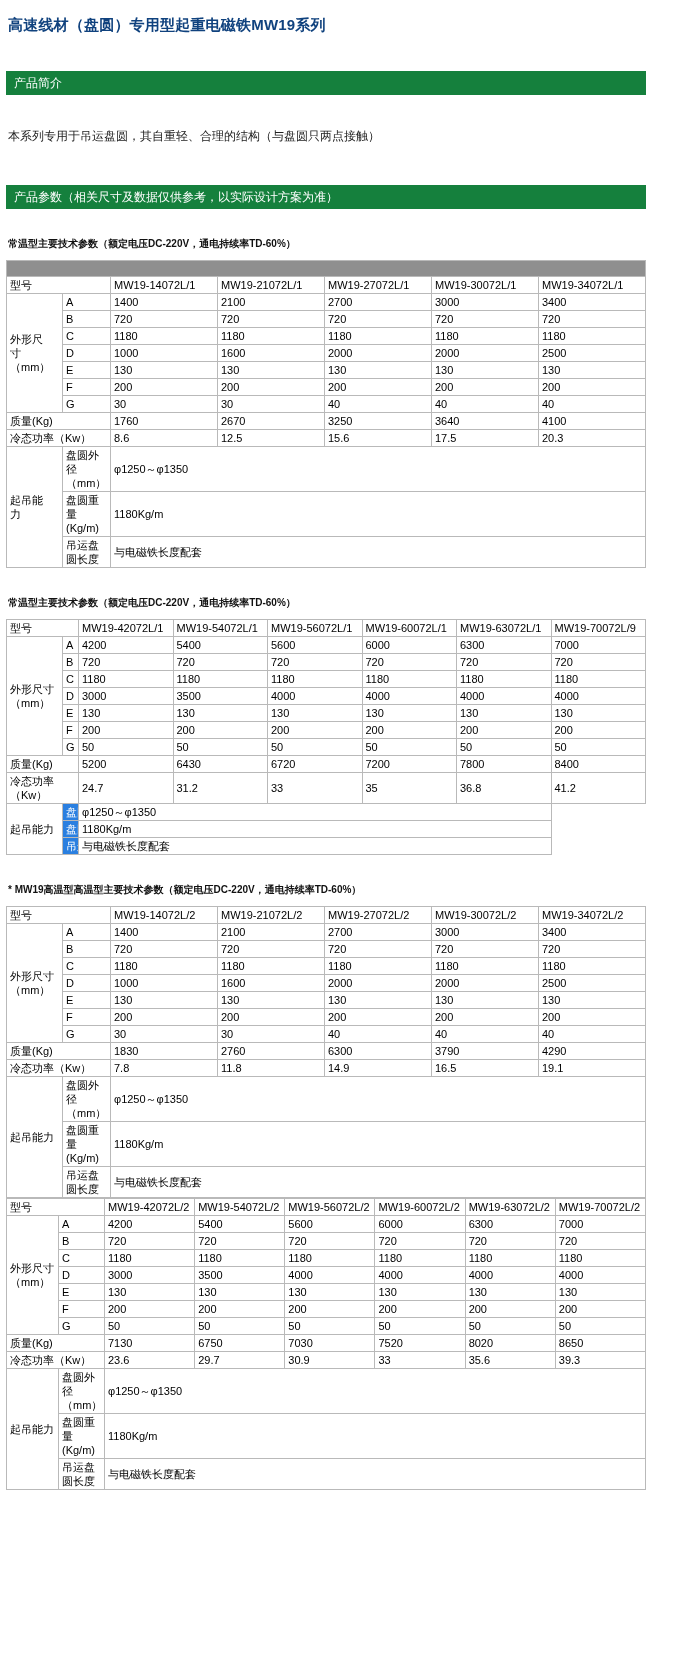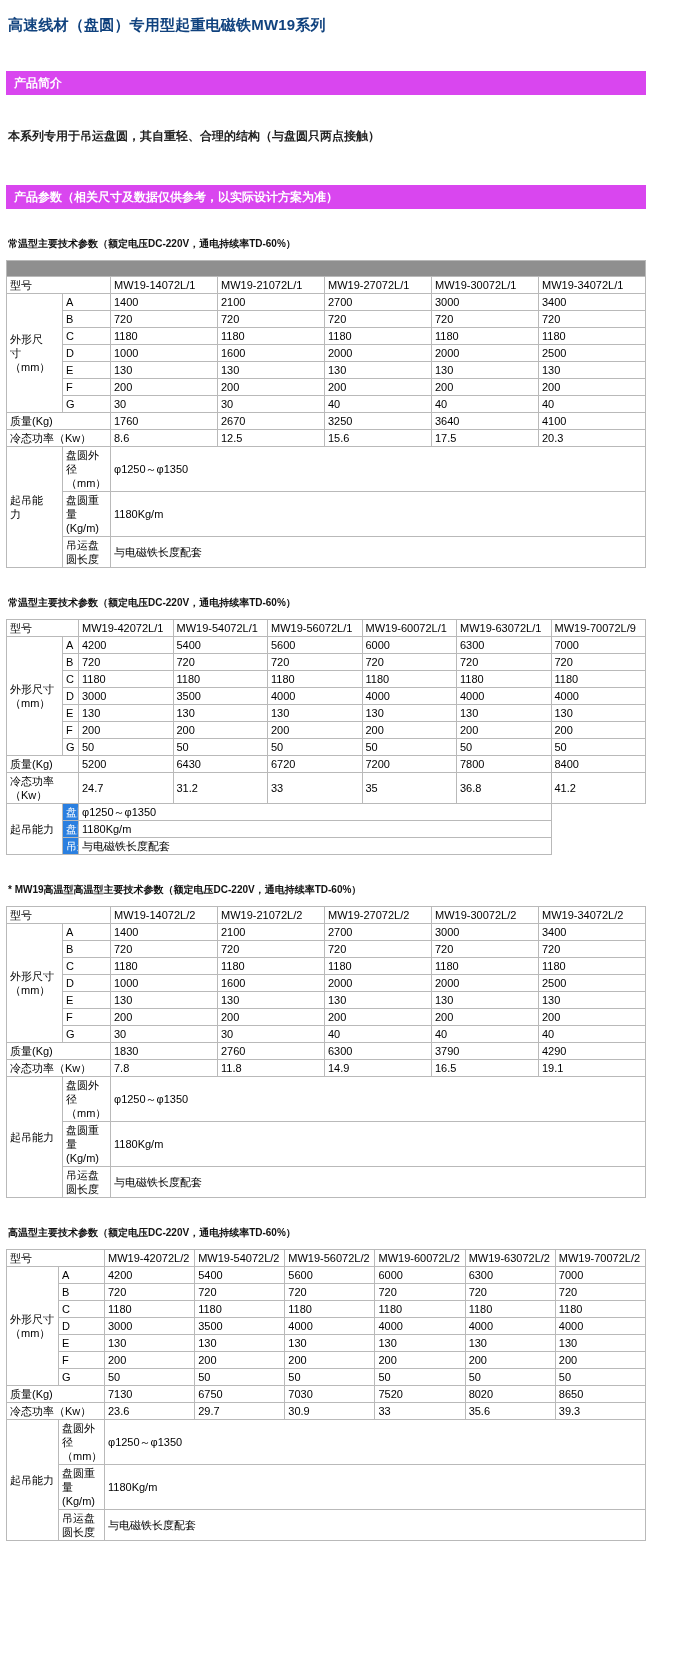--- a/index.html
+++ b/index.html
@@ -19,36 +19,35 @@
     padding: 0 6px;
   }
   .page-title {
     font-size: 15px;
     font-weight: bold;
     color: #10427e;
     margin: 16px 0 0 2px;
     letter-spacing: 0.2px;
   }
   .section-bar {
-    background: #d946ef;
+    background: #15803d;
     color: #ffffff;
     font-size: 12px;
-    font-weight: bold;
+    font-weight: normal;
     padding: 5px 8px;
     margin: 0 0 0 0;
     line-height: 14px;
   }
   .bar-wrap-1 { margin-top: 36px; }
   .bar-wrap-2 { margin-top: 40px; }
   .intro-text {
     font-size: 12px;
     color: #222222;
     margin: 32px 0 0 2px;
     line-height: 18px;
-    font-weight: bold;
   }
   .table-caption {
     font-size: 10px;
     font-weight: bold;
     color: #111111;
     margin: 28px 0 9px 2px;
     line-height: 14px;
   }
   .gap-after-table { height: 34px; }
 
@@ -480,21 +479,20 @@
       <tr>
         <td class="wrap">
           <span>吊运盘</span><br>
           <span>圆长度</span>
         </td>
         <td colspan="5">与电磁铁长度配套</td>
       </tr>
     </tbody>
   </table>
 
-  <div class="table-caption">高温型主要技术参数（额定电压DC-220V，通电持续率TD-60%）</div>
   <table class="spec t4">
     <colgroup>
         <col class="c0">
         <col class="c1">
         <col>
         <col>
         <col>
         <col>
         <col>
         <col>

